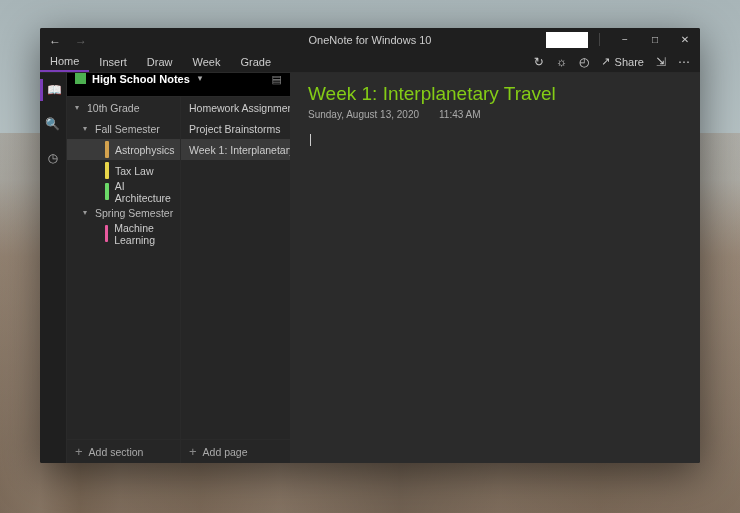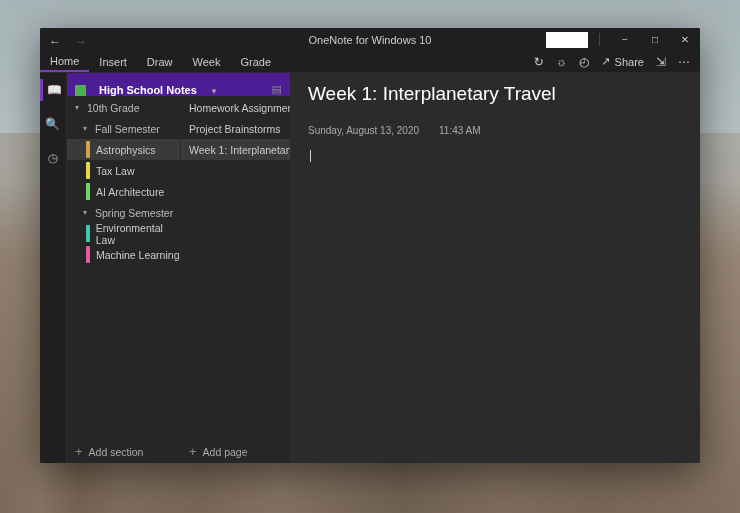--- a/index.html
+++ b/index.html
@@ -22,42 +22,42 @@
 .menu-item { padding: 0 10px; display: flex; align-items: center; color: #ccc; font-size: 11px; cursor: default; }
 .menu-item.active { border-bottom: 2px solid #7a3db8; }
 .menu-right { margin-left: auto; display: flex; align-items: center; gap: 12px; padding-right: 10px; height: 100%; color: #ccc; }
 .menu-icon { font-size: 12px; cursor: default; }
 .share-btn { display: flex; align-items: center; gap: 4px; font-size: 11px; cursor: default; }
 .body { flex: 1; display: flex; overflow: hidden; }
 .rail { width: 27px; background: #1f1f1f; display: flex; flex-direction: column; align-items: center; padding-top: 6px; gap: 12px; border-right: 1px solid #2a2a2a; }
 .rail-item { width: 27px; height: 22px; display: flex; align-items: center; justify-content: center; color: #aaa; font-size: 12px; cursor: default; }
 .rail-item.active { border-left: 3px solid #7a3db8; color: #fff; }
 .nav-col { width: 223px; display: flex; flex-direction: column; background: #262626; }
-.nb-header { height: 24px; display: flex; align-items: flex-end; padding: 0 8px; gap: 13px; background: #4c1d95; border-bottom: 1px solid #2a2a2a; }
+.nb-header { height: 24px; display: flex; align-items: flex-start; padding: 0 8px; gap: 6px; background: #000000; border-bottom: 1px solid #2a2a2a; }
 .nb-square { width: 11px; height: 11px; background: #4caf50; }
 .nb-title { font-weight: 600; font-size: 11px; color: #fff; }
 .nb-chevron { color: #aaa; font-size: 9px; margin-left: 2px; }
 .nb-immersive { margin-left: auto; color: #888; font-size: 11px; }
 .nav-split { flex: 1; display: flex; overflow: hidden; }
 .sections { width: 114px; background: #262626; border-right: 1px solid #2a2a2a; display: flex; flex-direction: column; }
 .pages { width: 109px; background: #262626; display: flex; flex-direction: column; }
 .tree { flex: 1; overflow: hidden; }
 .tree-row { height: 21px; display: flex; align-items: center; font-size: 10.5px; color: #ccc; cursor: default; padding-left: 8px; }
 .tree-row.group { color: #bbb; }
 .tree-row.sub { padding-left: 16px; }
 .tree-row .chev { width: 10px; font-size: 8px; color: #999; margin-right: 2px; }
-.section-row { height: 21px; display: flex; align-items: center; font-size: 10.5px; color: #ccc; cursor: default; padding-left: 17px; position: relative; }
+.section-row { height: 21px; display: flex; align-items: center; font-size: 10.5px; color: #ccc; cursor: default; padding-left: 36px; position: relative; }
 .section-row.selected { background: #3a3a3a; }
 .color-bar { width: 4px; height: 17px; margin-left: 2px; margin-right: 6px; border-radius: 1px; }
 .page-row { height: 21px; display: flex; align-items: center; font-size: 10.5px; color: #ccc; cursor: default; padding: 0 8px; overflow: hidden; white-space: nowrap; text-overflow: ellipsis; }
 .page-row.selected { background: #3a3a3a; }
 .add-row { height: 24px; border-top: 1px solid #2a2a2a; display: flex; align-items: center; padding-left: 8px; gap: 6px; color: #aaa; font-size: 10.5px; cursor: default; }
 .plus { color: #888; font-size: 13px; font-weight: 300; }
 .editor { flex: 1; background: #2b2b2b; padding: 10px 18px; display: flex; flex-direction: column; }
-.page-title { font-size: 19px; font-weight: 400; color: #ffffff; margin-bottom: 20px; }
+.page-title { font-size: 19px; font-weight: 400; color: #84cc16; margin-bottom: 4px; }
 .page-meta { display: flex; gap: 20px; font-size: 10px; color: #aaa; margin-bottom: 14px; }
 .cursor { display: inline-block; width: 1px; height: 12px; background: #ccc; margin-left: 2px; }
 </style>
 </head>
 <body>
 
 <div class="buildings"></div>
 
 <div class="window">
 
@@ -123,24 +123,20 @@
               <div class="section-row">
                 <div class="color-bar" style="background: rgb(232, 213, 74);"></div>
                 <span>Tax Law</span>
               </div>
               <div class="section-row">
                 <div class="color-bar" style="background: rgb(107, 217, 104);"></div>
                 <span>AI Architecture</span>
               </div>
               <div class="tree-row group sub"><span class="chev">▾</span>Spring Semester</div>
               <div class="section-row">
-                <div class="color-bar" style="background: rgb(61, 201, 176);"></div>
-                <span>Environmental Law</span>
-              </div>
-              <div class="section-row">
                 <div class="color-bar" style="background: rgb(232, 90, 158);"></div>
                 <span>Machine Learning</span>
               </div>
             </div>
           <div class="add-row">
             <span class="plus">+</span>
             <span>Add section</span>
           </div>
         </div>
         <div class="pages">

